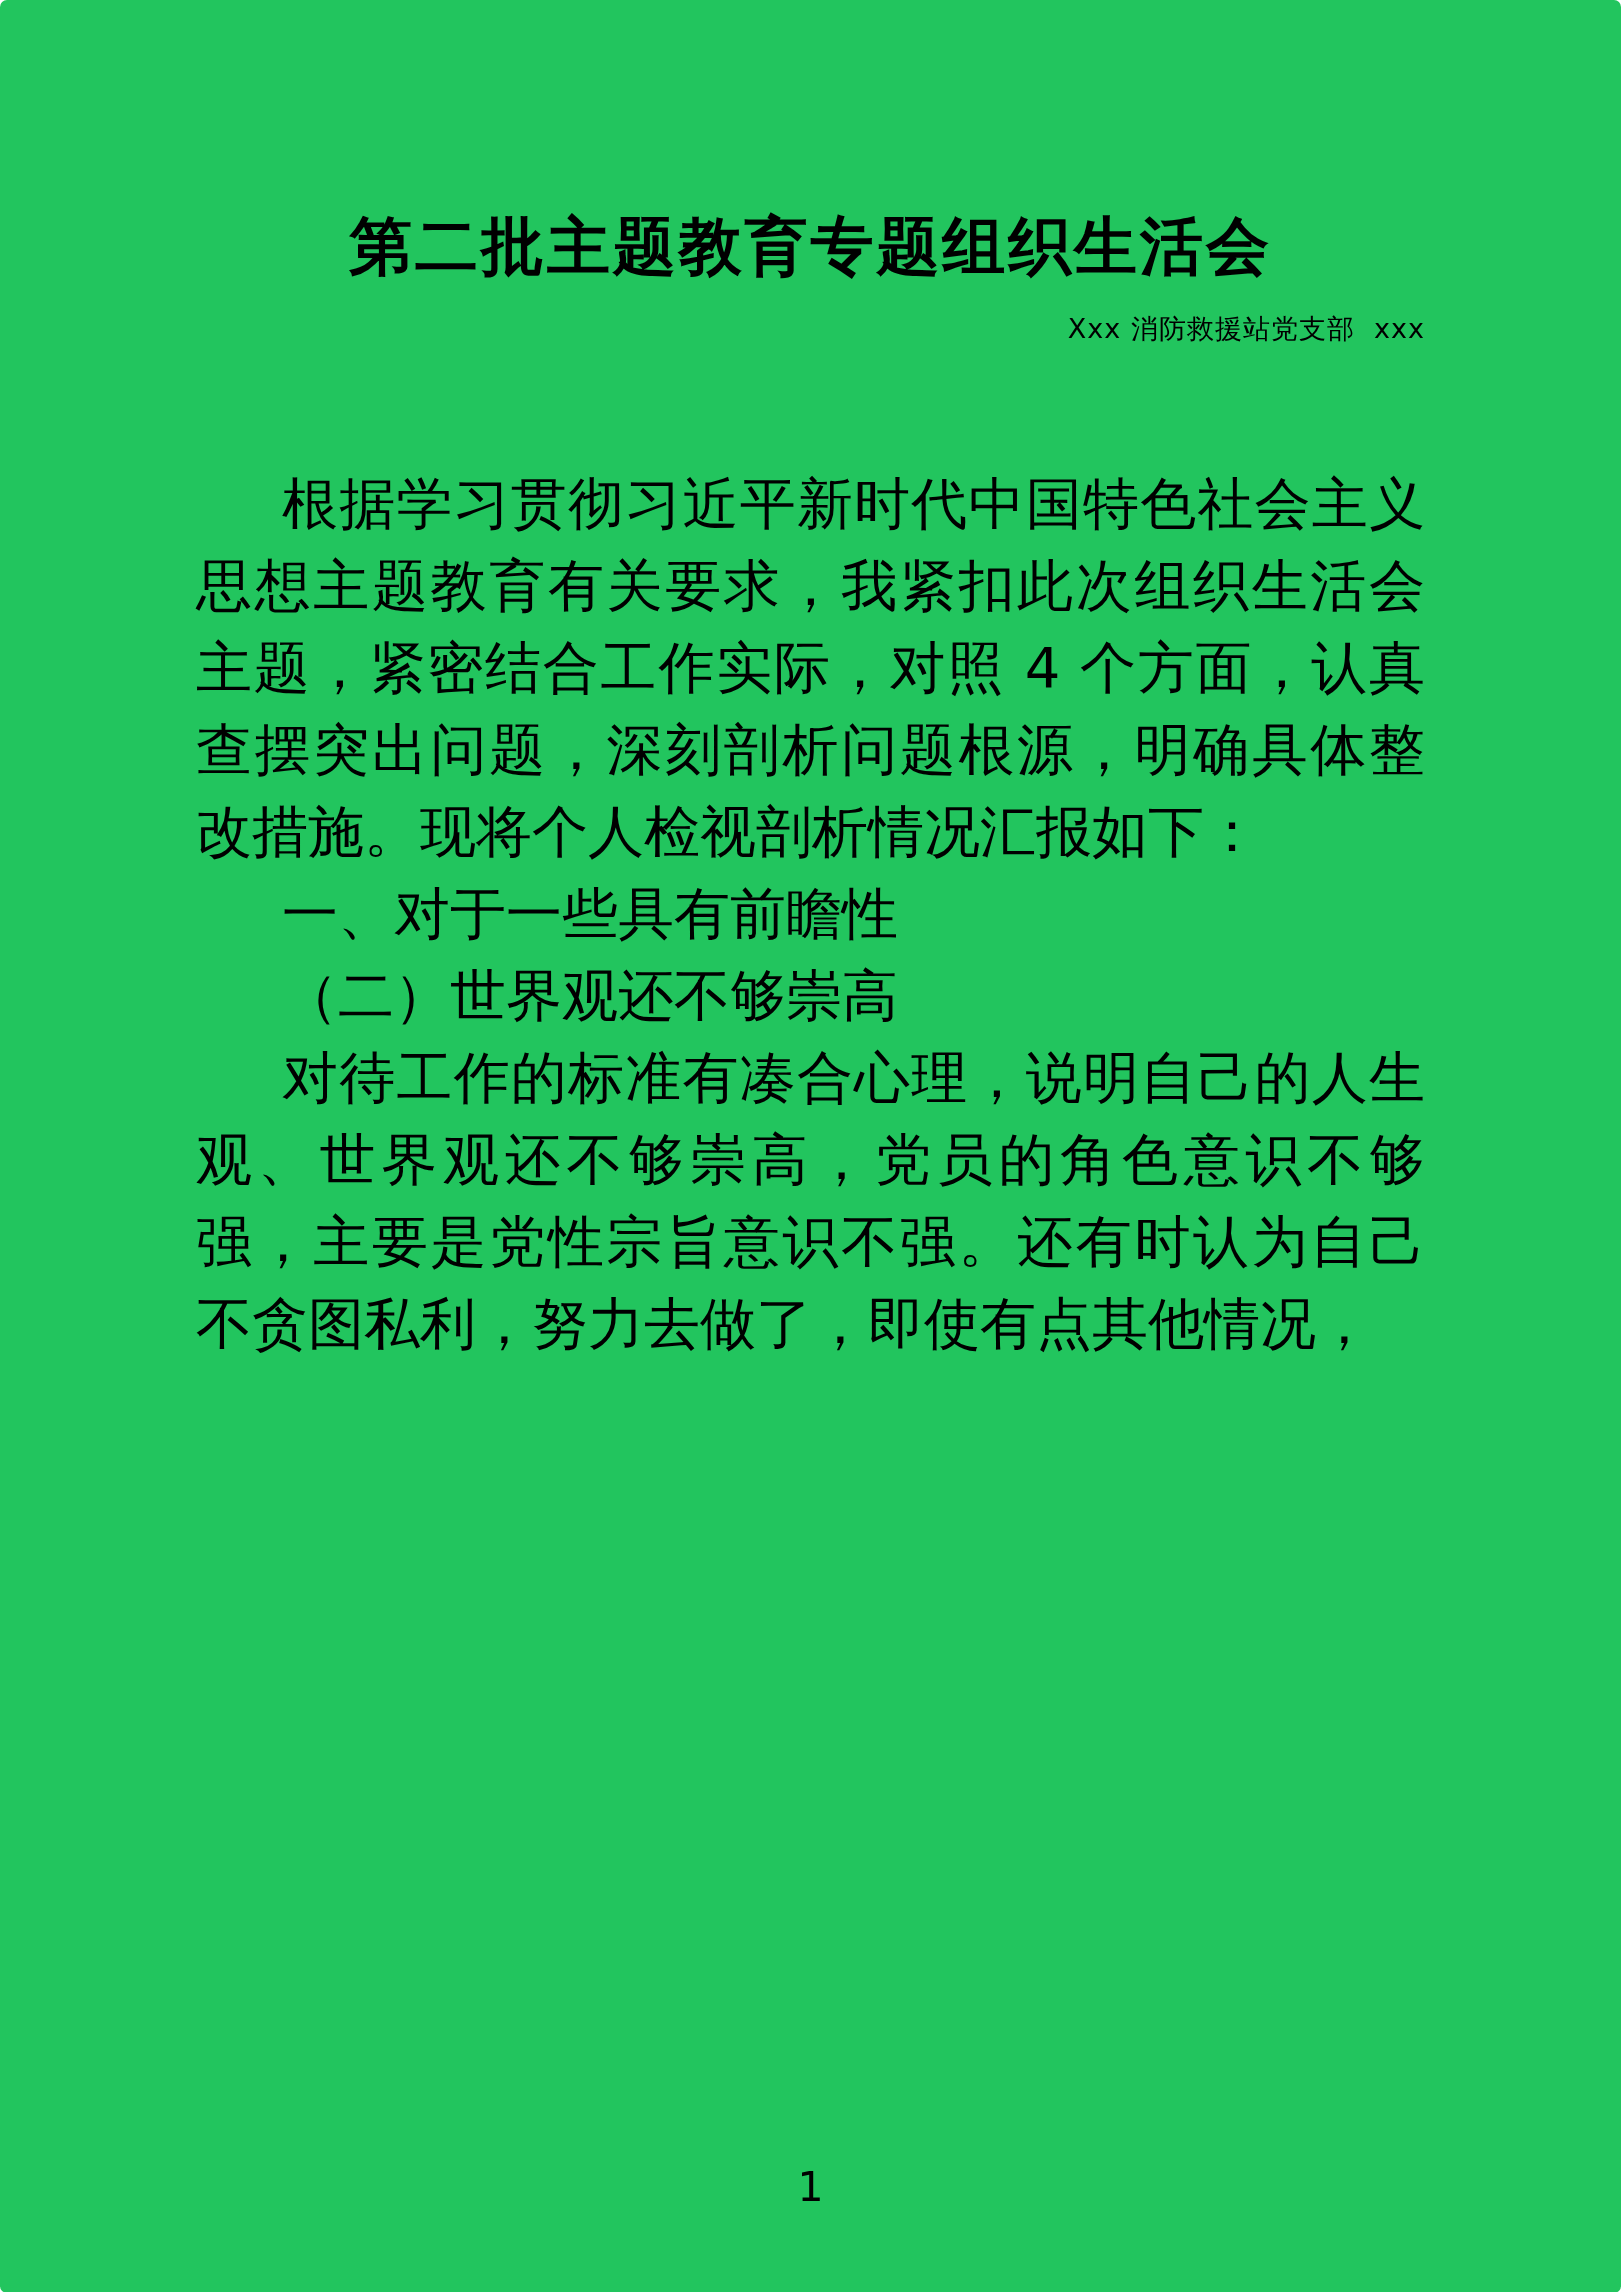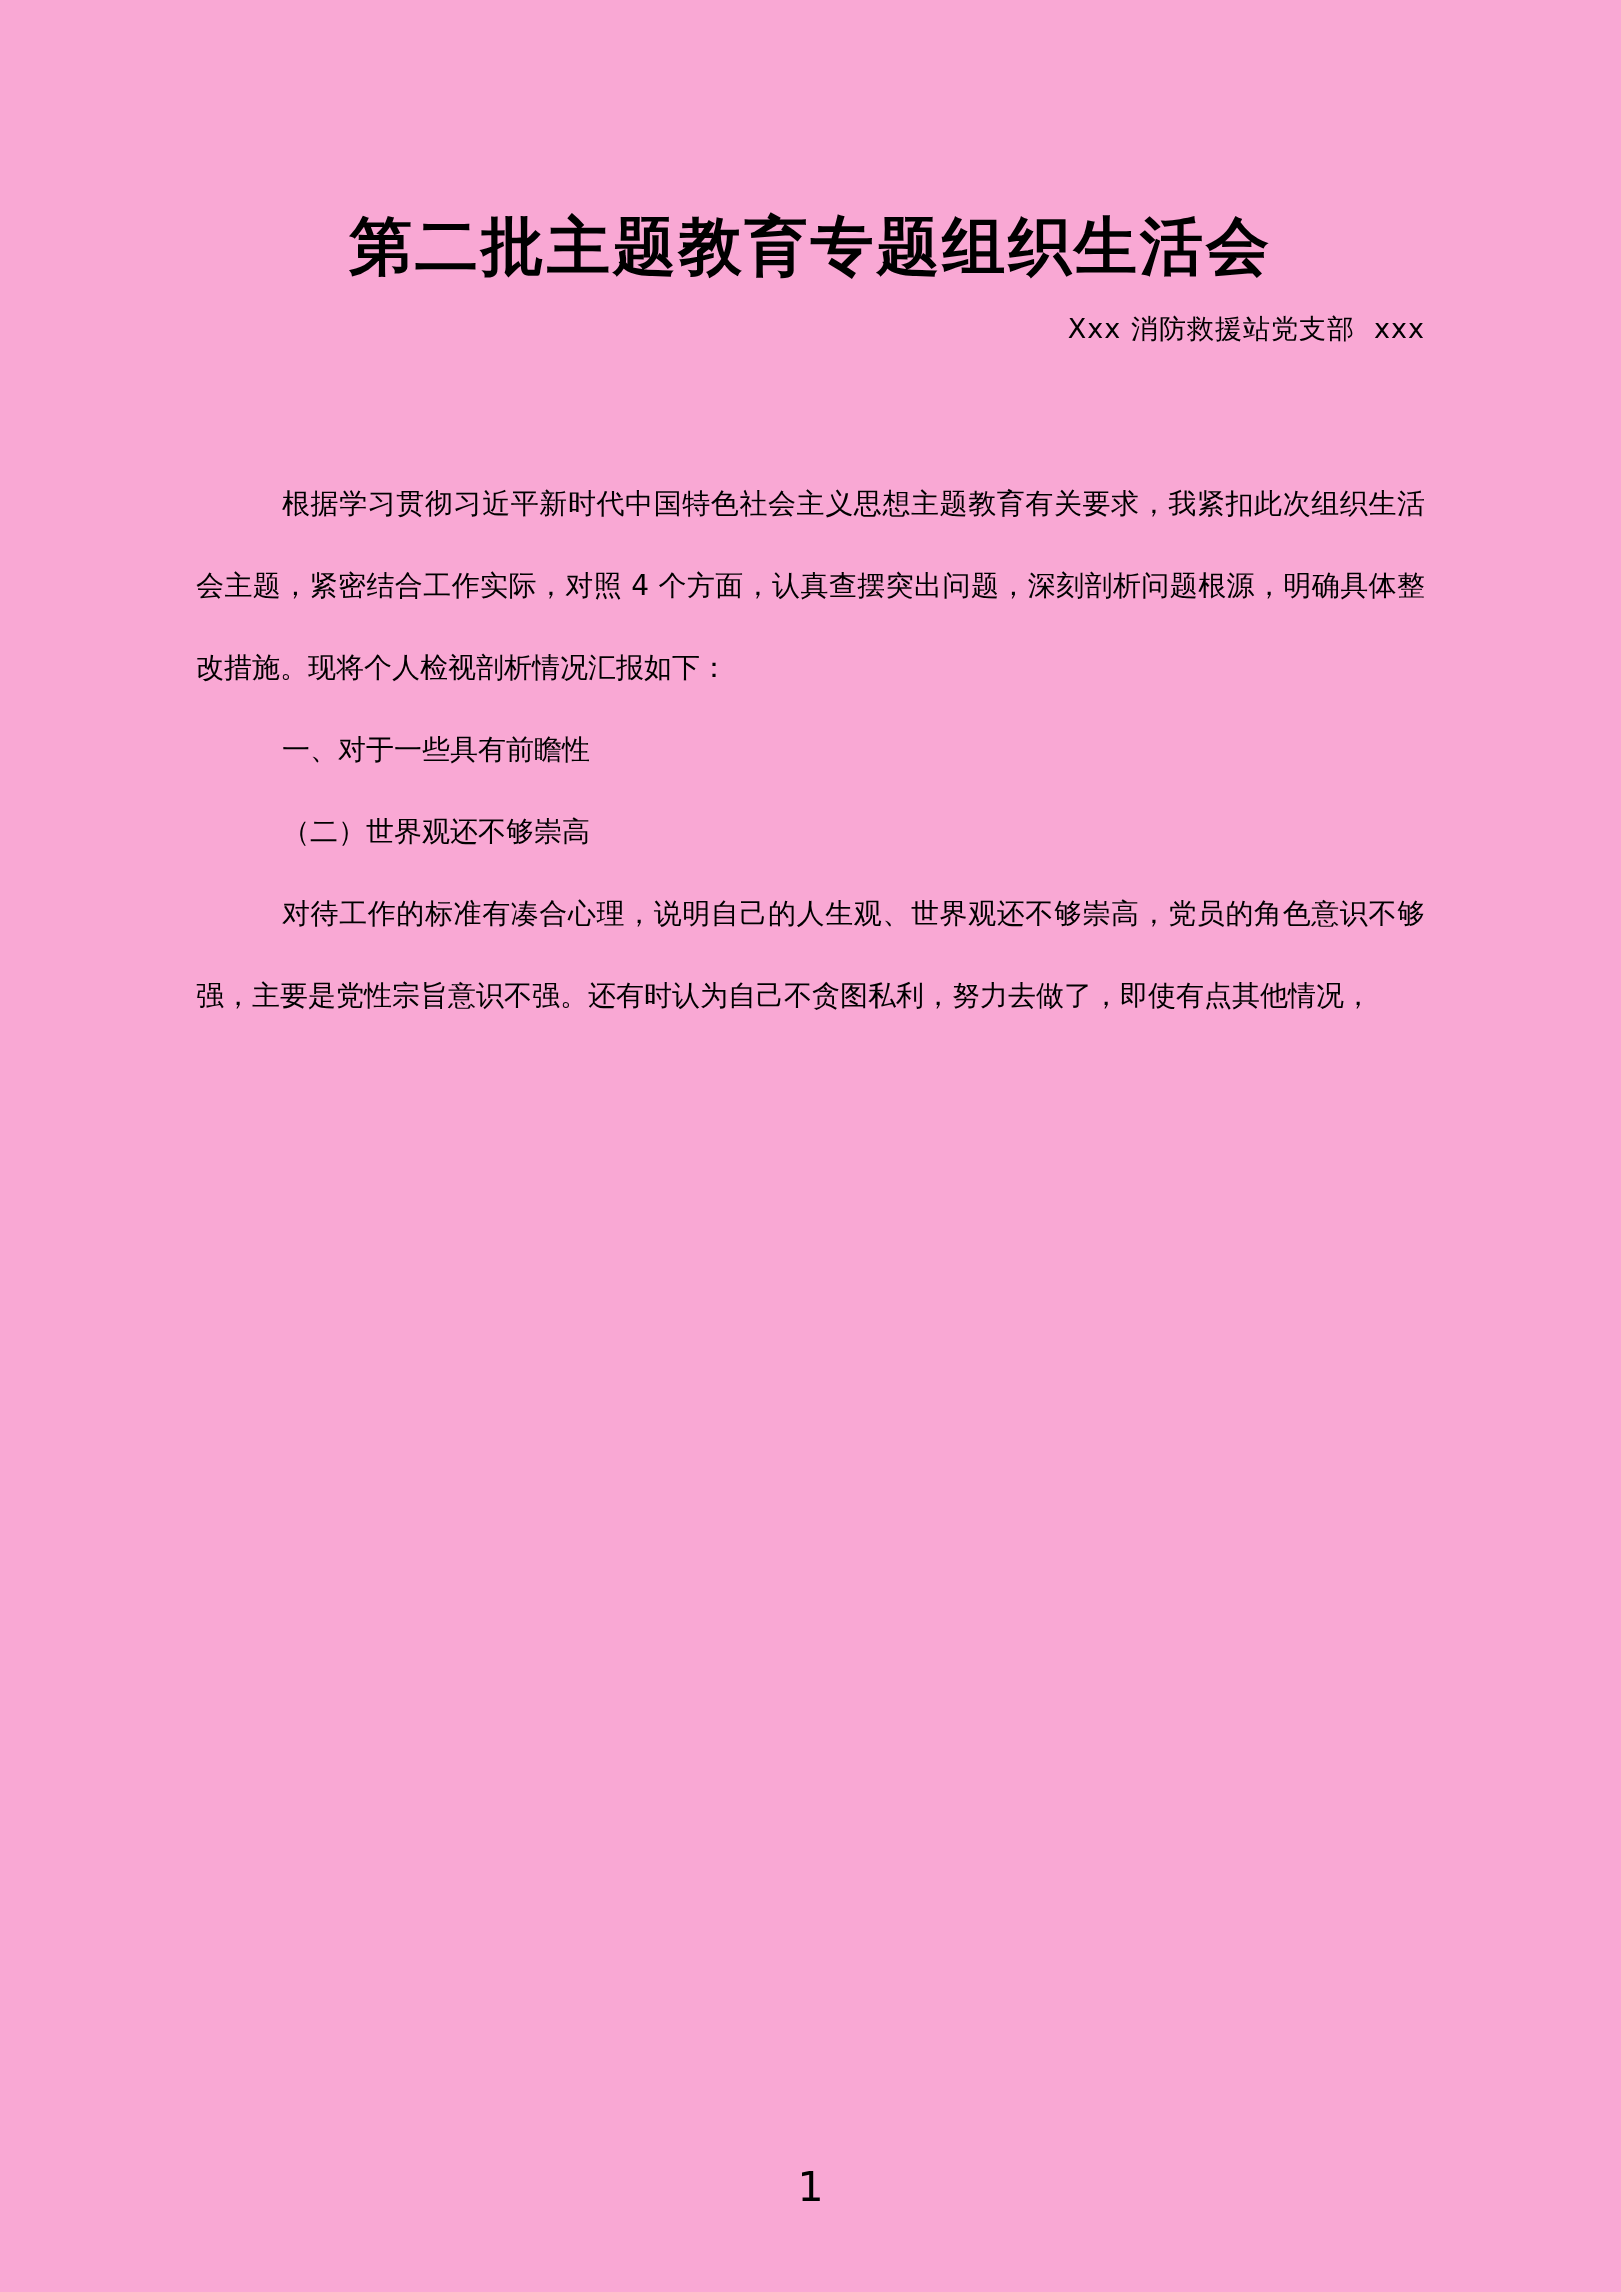--- a/index.html
+++ b/index.html
@@ -8,42 +8,43 @@
     width: 1621px;
     height: 2293px;
     background: #ffffff;
     color: #000000;
     font-family: "DejaVu Sans", "Liberation Sans", sans-serif;
   }
   .page {
     position: relative;
     width: 1621px;
     height: 2293px;
-    background: #f9a8d4;
+    background: #22c55e;
     padding: 202px 196px 0 196px;
     overflow: hidden;
+    border-radius: 7px;
   }
   .doc-title {
     text-align: center;
     font-size: 63px;
     font-weight: 700;
     line-height: 1.42;
     letter-spacing: 2.9px;
   }
   .doc-subtitle {
     margin-top: 20px;
     text-align: right;
     font-size: 27px;
     font-weight: 400;
     white-space: pre-wrap;
     letter-spacing: 1px;
   }
   .doc-body {
     margin-top: 116px;
-    font-size: 28px;
+    font-size: 56px;
     line-height: 82px;
     text-align: justify;
   }
   .doc-body p {
     margin: 0;
     text-indent: 86px; 
   }
   .para { font-weight: 400; }
   .heading-1 { font-weight: 400; }
   .heading-2 { font-weight: 400; }

